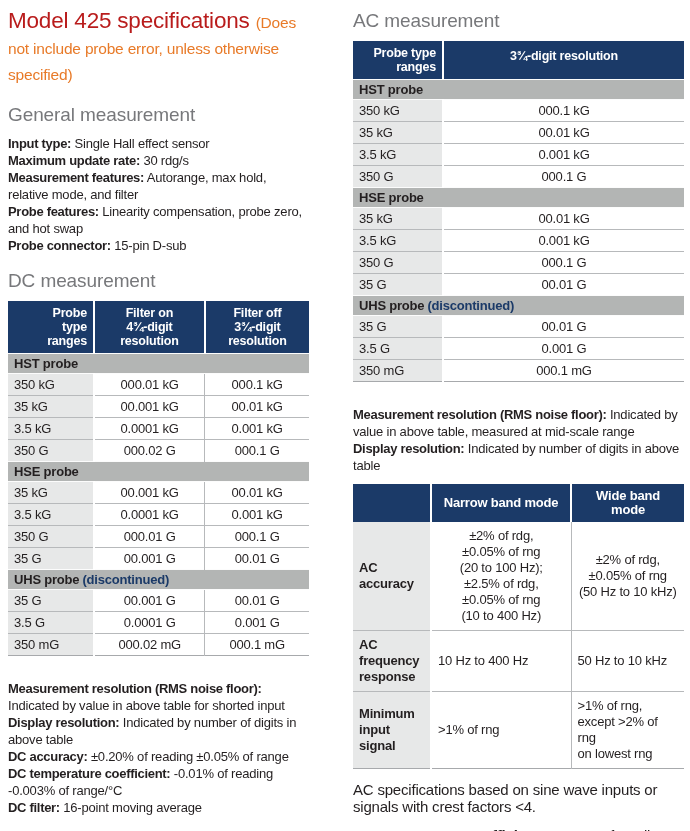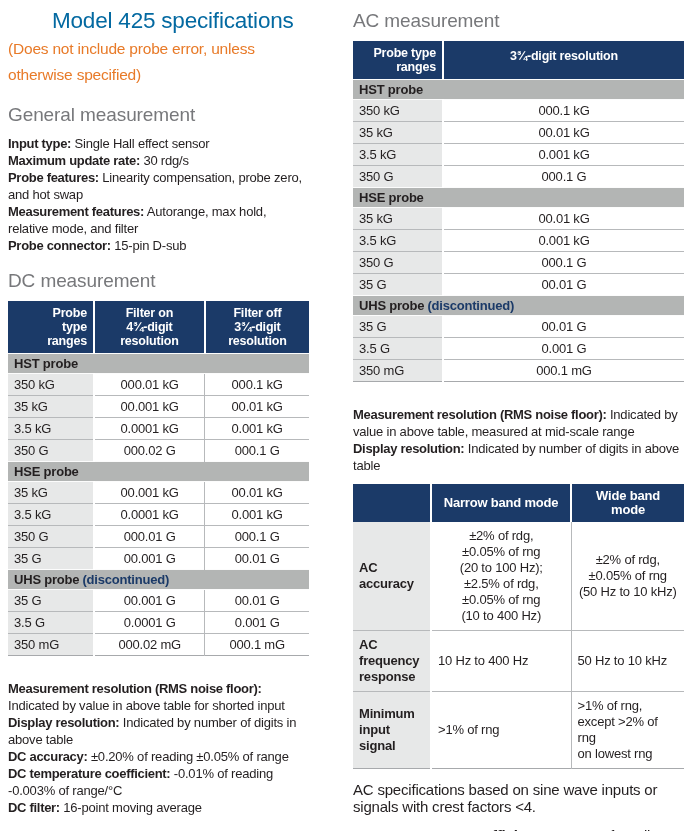--- a/index.html
+++ b/index.html
@@ -8,21 +8,21 @@
     width: 690px; height: 831px; overflow: hidden;
     background: #ffffff; color: #231f20;
     font-family: "Liberation Sans", sans-serif;
     letter-spacing: -0.2px;
   }
   .page { display: flex; padding: 6px 6px 0 8px; gap: 44px; }
   .col-left  { width: 301px; flex: none; }
   .col-right { width: 331px; flex: none; }
 
   .title { margin: 2px 0 10px 0; line-height: 26px; }
-  .title-main { color: #0369a1; font-size: 22.5px; margin-left: 44px; }
+  .title-main { color: #b91c1c; font-size: 22.5px; }
   .title-sub  { color: #e87a28; font-size: 15.5px; }
 
   h2 {
     font-size: 19px; font-weight: 400; color: #77787b;
     margin: 16px 0 9px 0; letter-spacing: -0.1px;
   }
   h2.first { margin-top: 4px; }
 
   .spec { margin: 0; font-size: 13px; line-height: 17px; }
   .spec b { letter-spacing: -0.3px; }
@@ -72,22 +72,22 @@
 
   <div class="col-left">
 
     <p class="title"><span class="title-main">Model 425 specifications </span><span class="title-sub">(Does not include probe error, unless otherwise specified)</span></p>
 
     <h2>General measurement</h2>
 
     <div>
       <p class="spec"><b>Input type:</b><span> Single Hall effect sensor</span></p>
       <p class="spec"><b>Maximum update rate:</b><span> 30 rdg/s</span></p>
+      <p class="spec"><b>Measurement features:</b><span> Autorange, max hold, relative mode, and filter</span></p>
       <p class="spec"><b>Probe features:</b><span> Linearity compensation, probe zero, and hot swap</span></p>
-      <p class="spec"><b>Measurement features:</b><span> Autorange, max hold, relative mode, and filter</span></p>
       <p class="spec"><b>Probe connector:</b><span> 15-pin D-sub</span></p>
     </div>
 
     <h2>DC measurement</h2>
 
     <table class="dc-table">
       <thead>
         <tr>
           <th class="h1">Probe
 type

